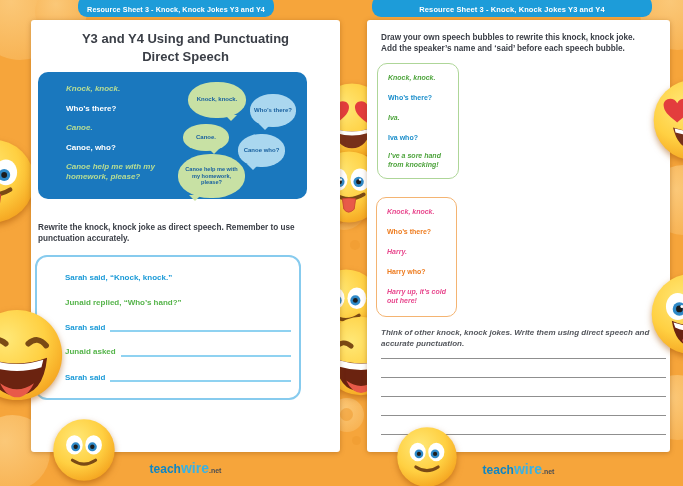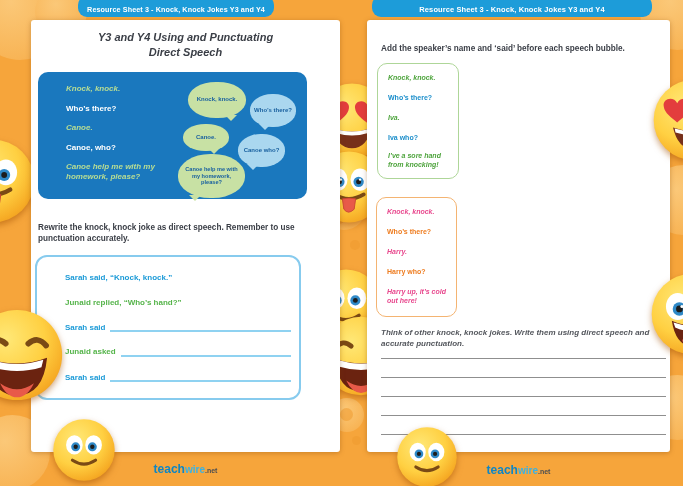--- a/index.html
+++ b/index.html
@@ -14,21 +14,21 @@
   .page{position:absolute;top:20px;height:432px;background:#ffffff;border-radius:3px;
         box-shadow:0 1px 5px rgba(120,60,0,.35);z-index:2;}
   #page-left{left:31px;width:309px;}
   #page-right{left:367px;width:303px;}
   .bar{position:absolute;top:-4px;height:21px;background:#1d9cd9;border-radius:9px;z-index:2;
        display:flex;align-items:center;justify-content:center;box-sizing:border-box;padding-top:5px;
        color:#ffffff;font-weight:700;font-size:7.2px;white-space:nowrap;letter-spacing:.1px;}
   #bar-left{left:78px;width:196px;}
   #bar-right{left:372px;width:280px;font-size:7.5px;}
   .title{position:absolute;left:0;width:100%;text-align:center;color:#3a3e46;
-         font-weight:700;font-size:11px;line-height:1.35;font-style:italic;}
+         font-weight:700;font-size:13px;line-height:1.35;}
   .panel{position:absolute;left:7px;top:52px;width:269px;height:127px;background:#1a78be;border-radius:10px;}
   .jline{position:absolute;left:28px;width:120px;font-weight:700;font-size:8px;line-height:1.2;}
   .jgreen{color:#b7dd94;font-style:italic;}
   .jwhite{color:#ffffff;}
   .bubble{position:absolute;display:flex;align-items:center;justify-content:center;text-align:center;
           border-radius:48%;font-weight:700;color:#19609f;line-height:1.18;font-size:6px;box-sizing:border-box;padding:3px;}
   .bub-green{background:#c8e1a4;}
   .bub-blue{background:#aad7ef;}
   .bubble::after{content:"";position:absolute;width:0;height:0;border:6px solid transparent;}
   .tail-br.bub-green::after{bottom:-9px;right:9px;border-top-color:#c8e1a4;}
@@ -48,21 +48,21 @@
   .bline{position:absolute;left:10px;width:64px;font-weight:700;font-size:7px;line-height:1.25;}
   .iva-g{color:#4ea43d;font-style:italic;}
   .iva-b{color:#1b8ecb;}
   .har-p{color:#e8478d;font-style:italic;}
   .har-o{color:#ee7c1f;}
   .think{position:absolute;left:14px;top:307px;width:292px;color:#54575d;
          font-weight:700;font-style:italic;font-size:8px;line-height:1.4;}
   .rule{position:absolute;left:14px;width:285px;border-top:1px solid #8f8f8f;height:0;}
   .footer{position:absolute;text-align:center;z-index:1;font-weight:700;white-space:nowrap;}
   .f-teach{color:#0e86c4;font-size:12px;}
-  .f-wire{color:#38b2e5;font-size:10px;}
+  .f-wire{color:#38b2e5;font-size:14px;}
   .f-net{color:#4b4e52;font-size:7px;}
 </style>
 </head>
 <body>
 
 <div id="stage">
 
   <svg width="0" height="0" style="position:absolute">
     <defs>
       <radialGradient id="faceG" cx="38%" cy="32%" r="78%">
@@ -183,20 +183,21 @@
         <span class="ansline"></span>
       </div>
       <div class="ansrow cblue" style="top:113px;">
         <span>Sarah said</span>
         <span class="ansline"></span>
       </div>
     </div>
   </div>
 
   <div class="page" id="page-right">
+    <div class="instr" style="left:14px;top:12px;white-space:nowrap;">Draw your own speech bubbles to rewrite this knock, knock joke.</div>
     <div class="instr" style="left:14px;top:23px;white-space:nowrap;">Add the speaker’s name and ‘said’ before each speech bubble.</div>
 
     <div class="jokebox" id="iva-box">
       <div class="bline iva-g" style="top:10px;">Knock, knock.</div>
       <div class="bline iva-b" style="top:30px;">Who’s there?</div>
       <div class="bline iva-g" style="top:50px;">Iva.</div>
       <div class="bline iva-b" style="top:70px;">Iva who?</div>
       <div class="bline iva-g" style="top:88px;">I’ve a sore hand from knocking!</div>
     </div>
 

